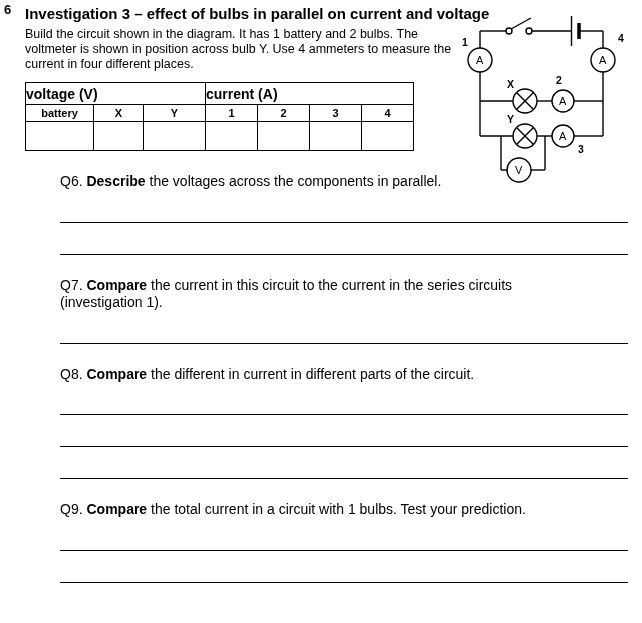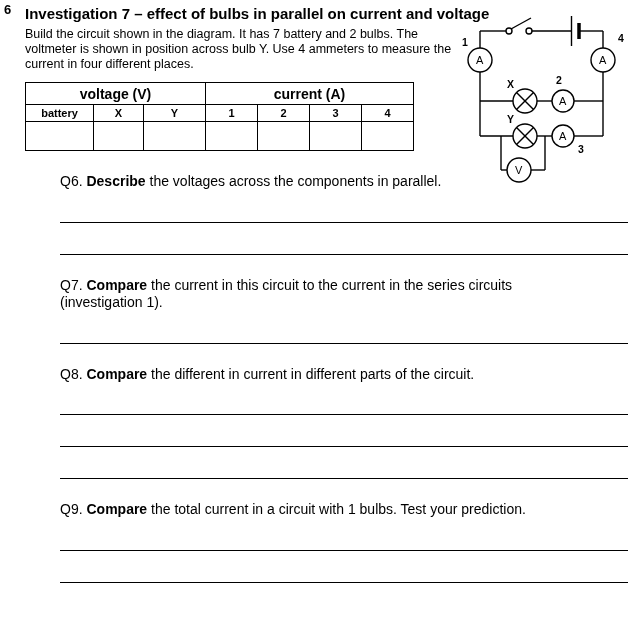--- a/index.html
+++ b/index.html
@@ -16,21 +16,21 @@
   }
   .content { position:absolute; left:25px; top:4px; width:570px; }
   .title {
     font-size:15px; font-weight:bold; line-height:1.3;
     width:470px; margin-bottom:3px;
   }
   .intro { font-size:12.5px; line-height:1.22; width:432px; }
   .intro p { margin:0; }
   .data-table { border-collapse:collapse; margin-top:10px; table-layout:fixed; }
   .data-table th, .data-table td { border:1px solid #000; padding:0; }
-  .data-table th.group { font-size:14px; font-weight:bold; height:22px; text-align:center; }
+  .data-table th.group { font-size:14px; font-weight:bold; height:22px; text-align:left; }
   .data-table th.col-h { font-size:11px; font-weight:bold; height:17px; }
   .data-table td.cell { height:29px; }
   .question { padding-top:22px; font-size:14px;margin-left:35px; }
   .q-text { line-height:1.25; }
   .q-kw { font-weight:bold; }
   .answer-line { height:32px; border-bottom:1px solid #000; width:568px; }
   .circuit { position:absolute; right:4px; top:6px; }
   .circuit text { font-family:"Liberation Sans", sans-serif; }
   .diag-label { font-size:10.5px; font-weight:bold; }
   .meter-letter { font-size:11px; }
@@ -99,24 +99,24 @@
     <text class="diag-label" x="125" y="147">3</text>
     <text class="meter-letter" x="23" y="58">A</text>
     <text class="meter-letter" x="146" y="58">A</text>
     <text class="meter-letter" x="106" y="99">A</text>
     <text class="meter-letter" x="106" y="134">A</text>
     <text class="meter-letter" x="62" y="168">V</text>
   </g>
 </svg>
 
 <div class="content">
-  <h1 class="title">Investigation 7 – effect of bulbs in parallel on current and voltage</h1>
+  <h1 class="title">Investigation 3 – effect of bulbs in parallel on current and voltage</h1>
 
   <div class="intro">
-    <p>Build the circuit shown in the diagram. It has 7 battery and 2 bulbs. The voltmeter is shown in position across bulb Y. Use 4 ammeters to measure the current in four different places.</p>
+    <p>Build the circuit shown in the diagram. It has 1 battery and 2 bulbs. The voltmeter is shown in position across bulb Y. Use 4 ammeters to measure the current in four different places.</p>
   </div>
 
   <table class="data-table">
     <colgroup>
       <col style="width:68px">
         <col style="width:50px">
         <col style="width:62px">
       <col style="width:52px">
         <col style="width:52px">
         <col style="width:52px">

